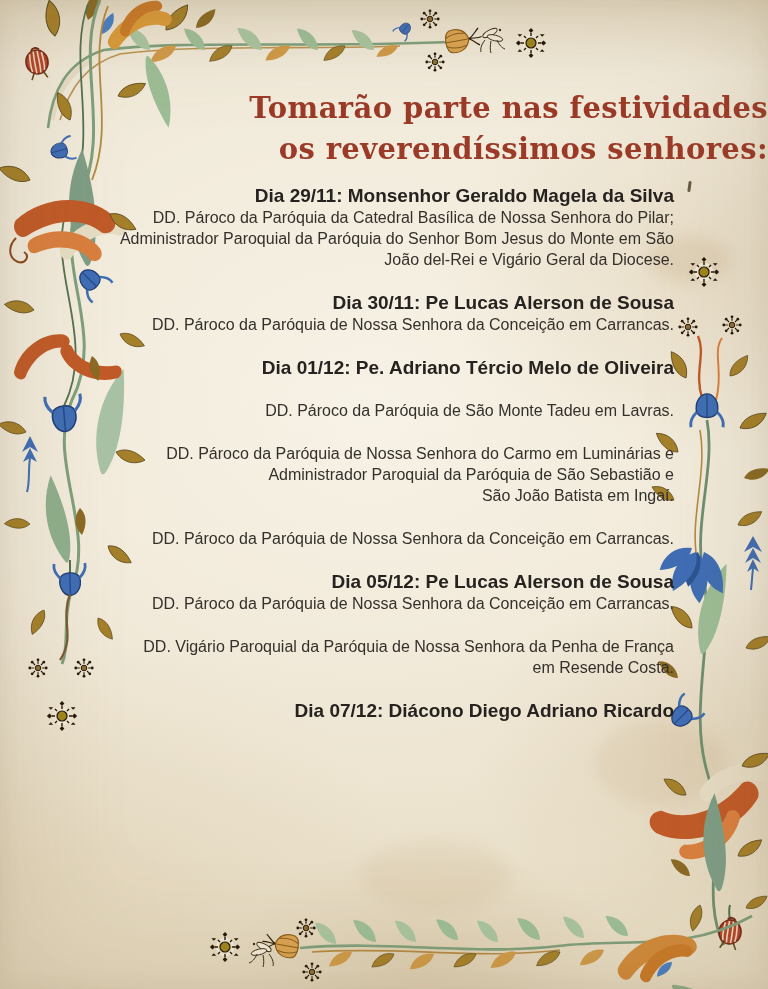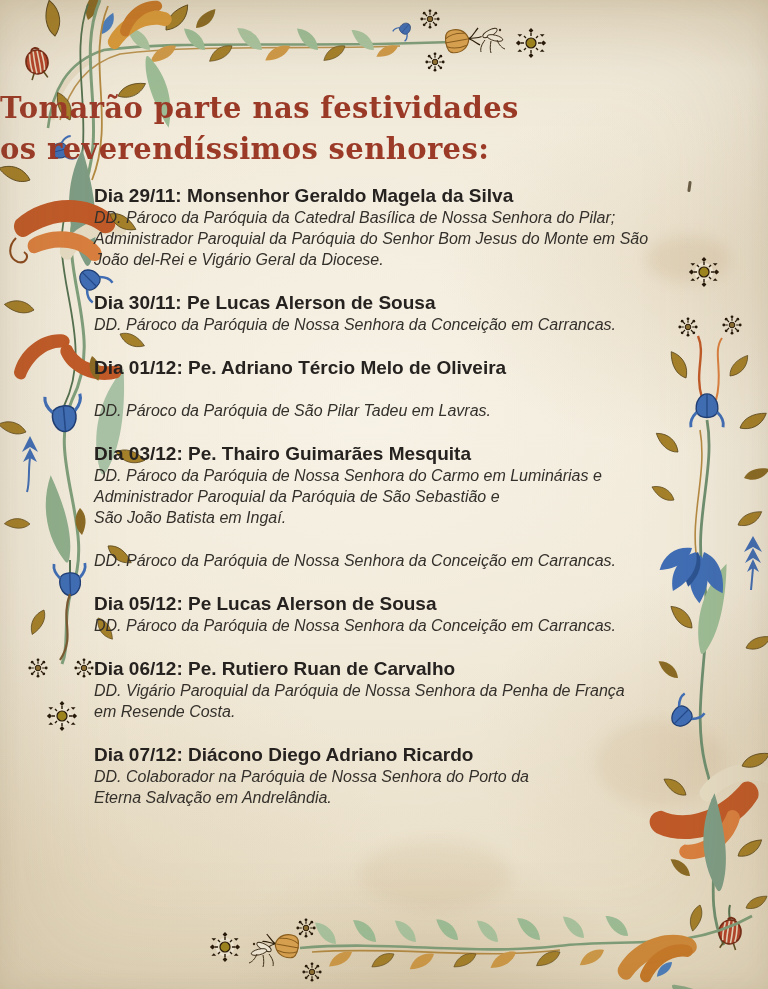--- a/index.html
+++ b/index.html
@@ -20,34 +20,34 @@
     box-shadow: inset 0 0 130px rgba(118,94,54,.20), inset 0 0 22px rgba(118,94,54,.10);
   }
   .stain { position:absolute; border-radius:50%; filter:blur(7px); pointer-events:none; }
   .stain-a { left:646px; top:236px; width:84px; height:46px; background:rgba(168,126,66,.12); }
   .stain-b { left:596px; top:720px; width:130px; height:86px; background:rgba(168,126,66,.09); }
   .stain-c { left:360px; top:840px; width:150px; height:70px; background:rgba(168,126,66,.08); }
   .speck { position:absolute; left:688px; top:181px; width:3px; height:11px; background:#4a3a22; border-radius:2px; transform:rotate(8deg); opacity:.8; }
 
   svg.border-art { position:absolute; left:0; top:0; z-index:1; pointer-events:none; }
 
-  .content { position:absolute; left:0; right:0; top:88px; z-index:3; text-align:left; }
+  .content { position:absolute; left:0; right:0; top:88px; z-index:3; text-align:right; }
   .title {
     font-family:"DejaVu Serif", serif; font-weight:700;
     font-size:29px; line-height:1.42; letter-spacing:.4px;
     color:#9c3a28; margin:0 0 15px 0;
   }
   .title span { display:block; }
   .entry { margin:0 auto 22px auto; max-width:580px; }
   .entry-heading {
     font-size:19px; line-height:21px; font-weight:700;
     color:#262220; margin:0 0 1px 0;
   }
   .entry-desc {
-    font-size:16px; line-height:21px; font-style:italic;
+    font-size:16px; line-height:21px; 
     color:#34302b; margin:0; white-space:pre-line;
   }
 </style>
 </head>
 <body>
 
 <svg class="border-art" width="768" height="989" viewBox="0 0 768 989">
   <defs>
     <path id="leaf" d="M0,0 C8,-7 11,-19 3,-30 C-5,-19 -6,-8 0,0 Z"></path>
     <path id="sweep" d="M0,0 C-12,-28 -10,-62 8,-90 C14,-60 16,-26 7,-3 C4,5 2,5 0,0 Z"></path>
@@ -262,41 +262,37 @@
 João del-Rei e Vigário Geral da Diocese.</p>
     </article>
     <article class="entry">
       <h2 class="entry-heading">Dia 30/11: Pe Lucas Alerson de Sousa</h2>
       <p class="entry-desc">DD. Pároco da Paróquia de Nossa Senhora da Conceição em Carrancas.</p>
     </article>
     <article class="entry">
       <h2 class="entry-heading">Dia 01/12: Pe. Adriano Tércio Melo de Oliveira</h2>
     </article>
     <article class="entry">
-      <p class="entry-desc">DD. Pároco da Paróquia de São Pilar Tadeu em Lavras.</p>
-    </article>
-    <article class="entry">
-      <h2 class="entry-heading">Dia 03/12: Pe. Thairo Guimarães Mesquita</h2>
+      <p class="entry-desc">DD. Pároco da Paróquia de São Monte Tadeu em Lavras.</p>
+    </article>
+    <article class="entry">
       <p class="entry-desc">DD. Pároco da Paróquia de Nossa Senhora do Carmo em Luminárias e
 Administrador Paroquial da Paróquia de São Sebastião e
 São João Batista em Ingaí.</p>
     </article>
     <article class="entry">
       <p class="entry-desc">DD. Pároco da Paróquia de Nossa Senhora da Conceição em Carrancas.</p>
     </article>
     <article class="entry">
       <h2 class="entry-heading">Dia 05/12: Pe Lucas Alerson de Sousa</h2>
       <p class="entry-desc">DD. Pároco da Paróquia de Nossa Senhora da Conceição em Carrancas.</p>
     </article>
     <article class="entry">
-      <h2 class="entry-heading">Dia 06/12: Pe. Rutiero Ruan de Carvalho</h2>
       <p class="entry-desc">DD. Vigário Paroquial da Paróquia de Nossa Senhora da Penha de França
 em Resende Costa.</p>
     </article>
     <article class="entry">
       <h2 class="entry-heading">Dia 07/12: Diácono Diego Adriano Ricardo</h2>
-      <p class="entry-desc">DD. Colaborador na Paróquia de Nossa Senhora do Porto da
-Eterna Salvação em Andrelândia.</p>
     </article>
   </section>
 </main>
 
 <div class="vignette"></div>
 
 </body></html>

